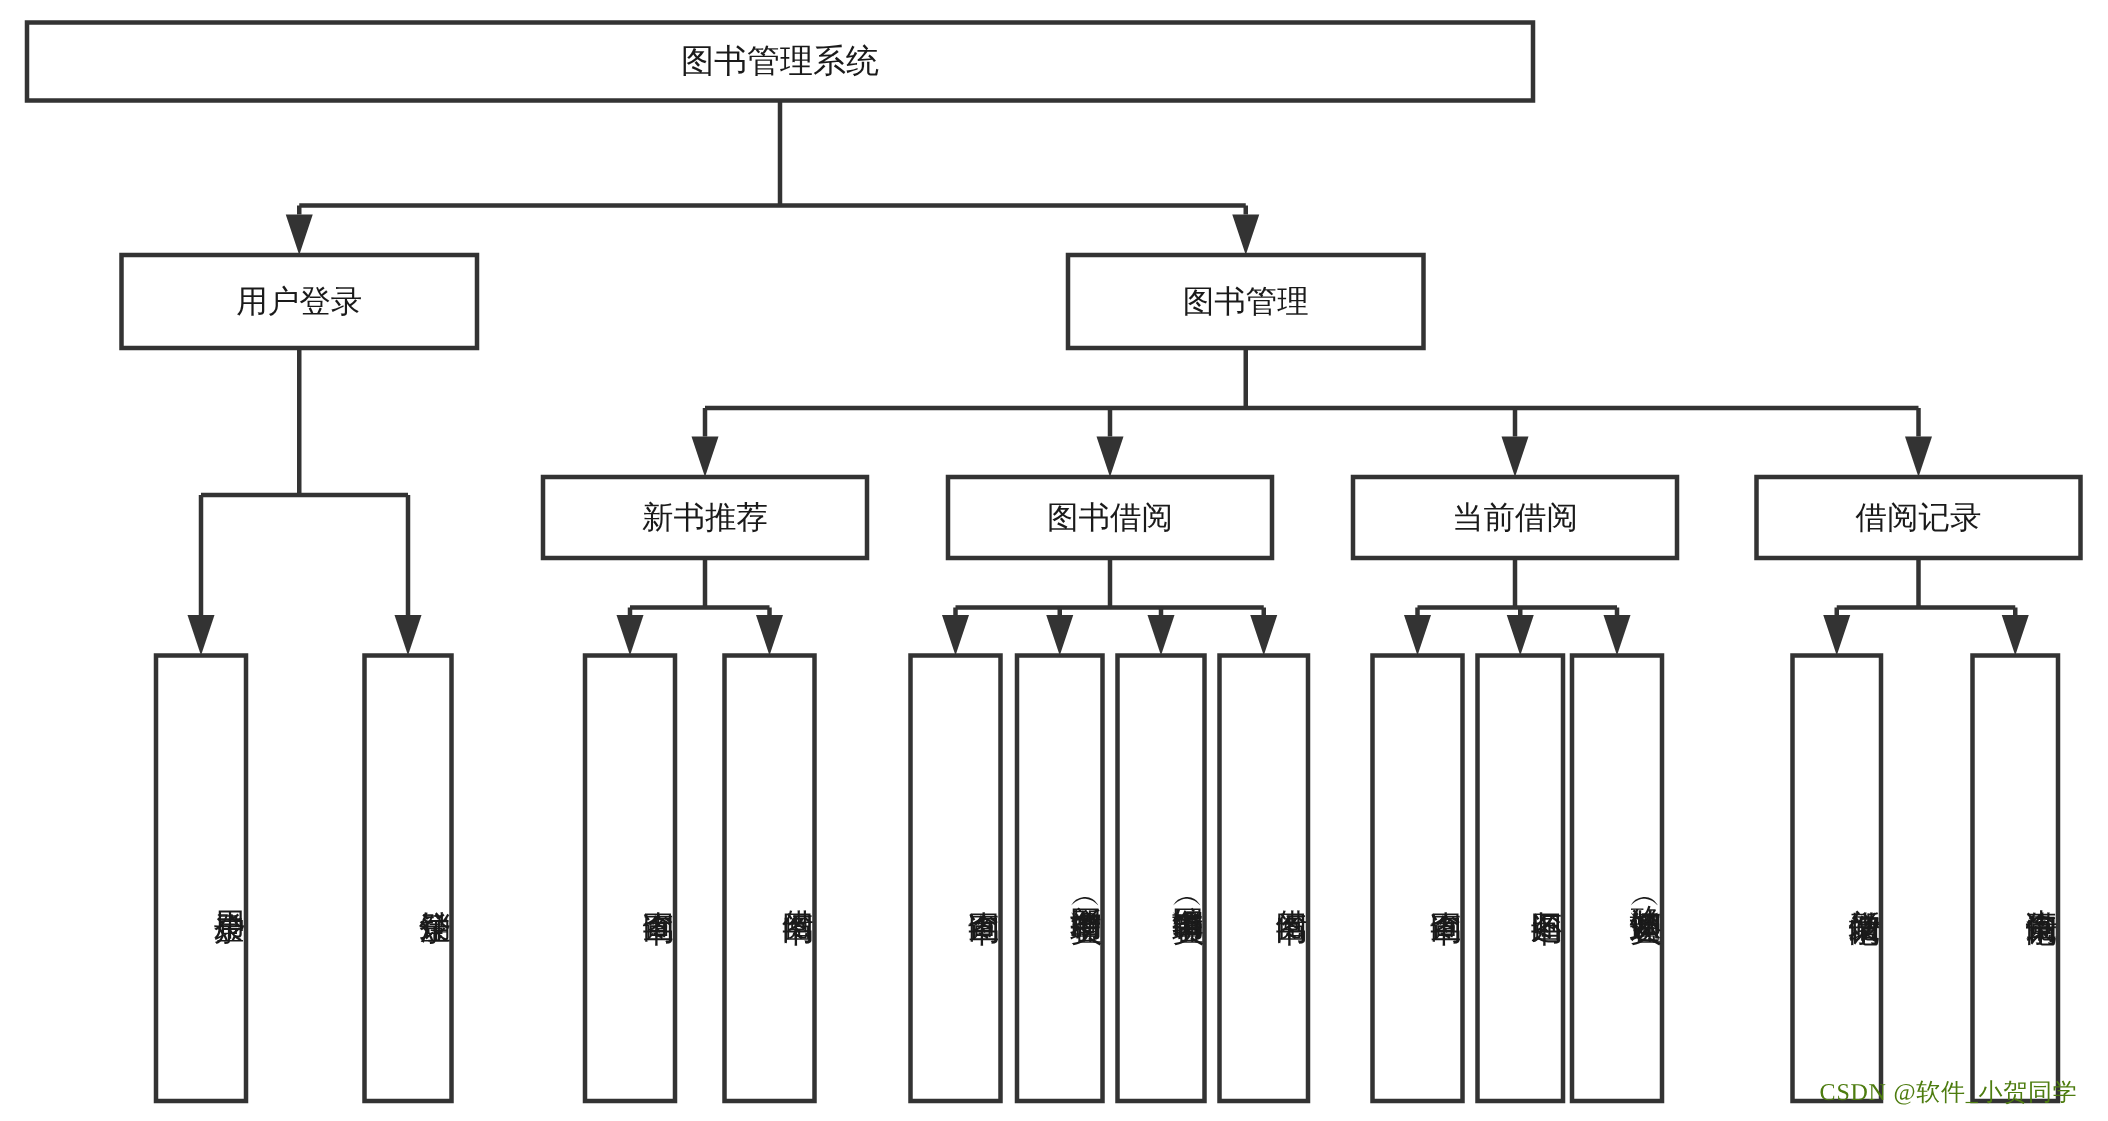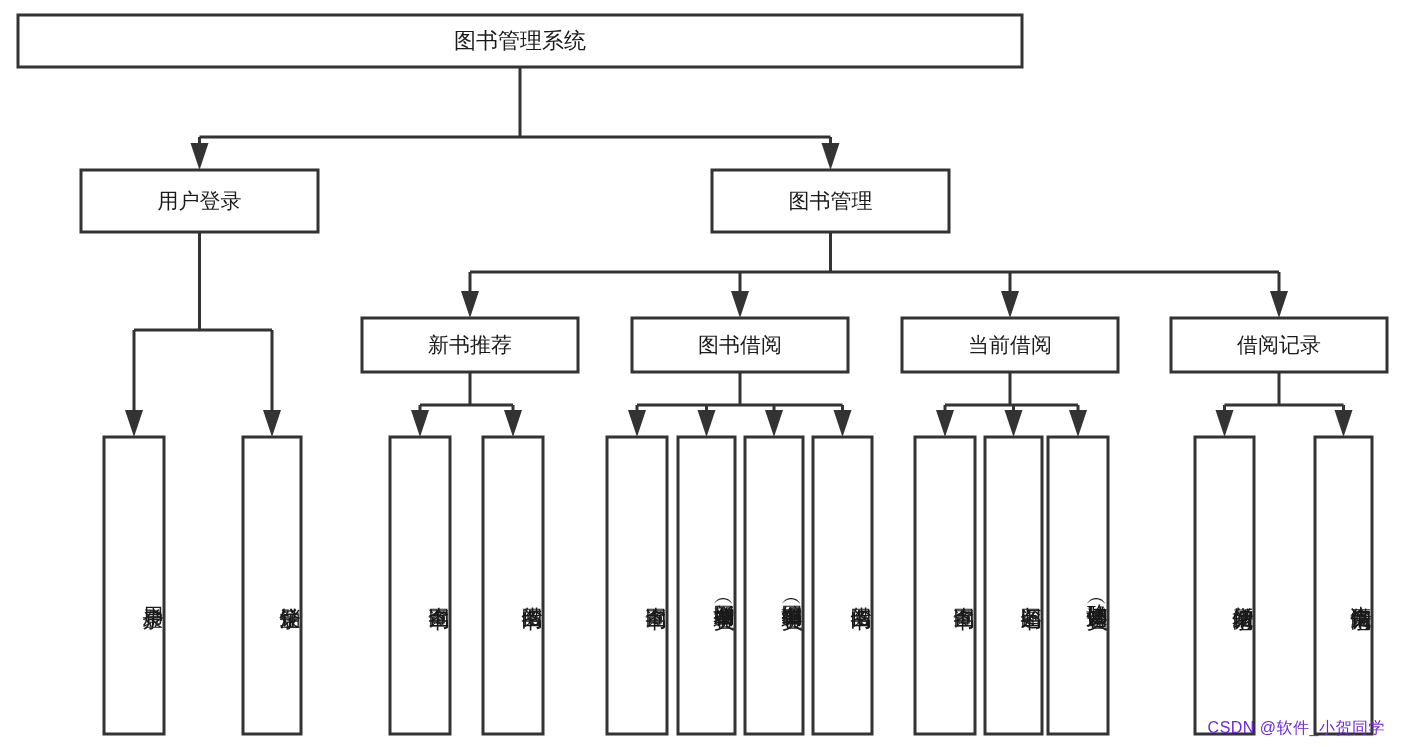--- a/index.html
+++ b/index.html
@@ -67,23 +67,23 @@
     align-items: flex-start;
     justify-content: center;
     text-align: center;
     white-space: nowrap;
     pointer-events: none;
   }
   .watermark {
     position: absolute;
     right: 8px;
     bottom: 8px;
-    font-family: Liberation Sans, sans-serif;
+    font-family: Liberation Serif, serif;
     font-size: 16px;
-    color: #6d28d9;
+    color: #4d7c0f;
     letter-spacing: 0.5px;
     white-space: nowrap;
   }
 </style>
 </head>
 <body>
 
 <div id="diagram-root">
 
   <svg id="tree-svg" viewBox="0 0 1405 747">

